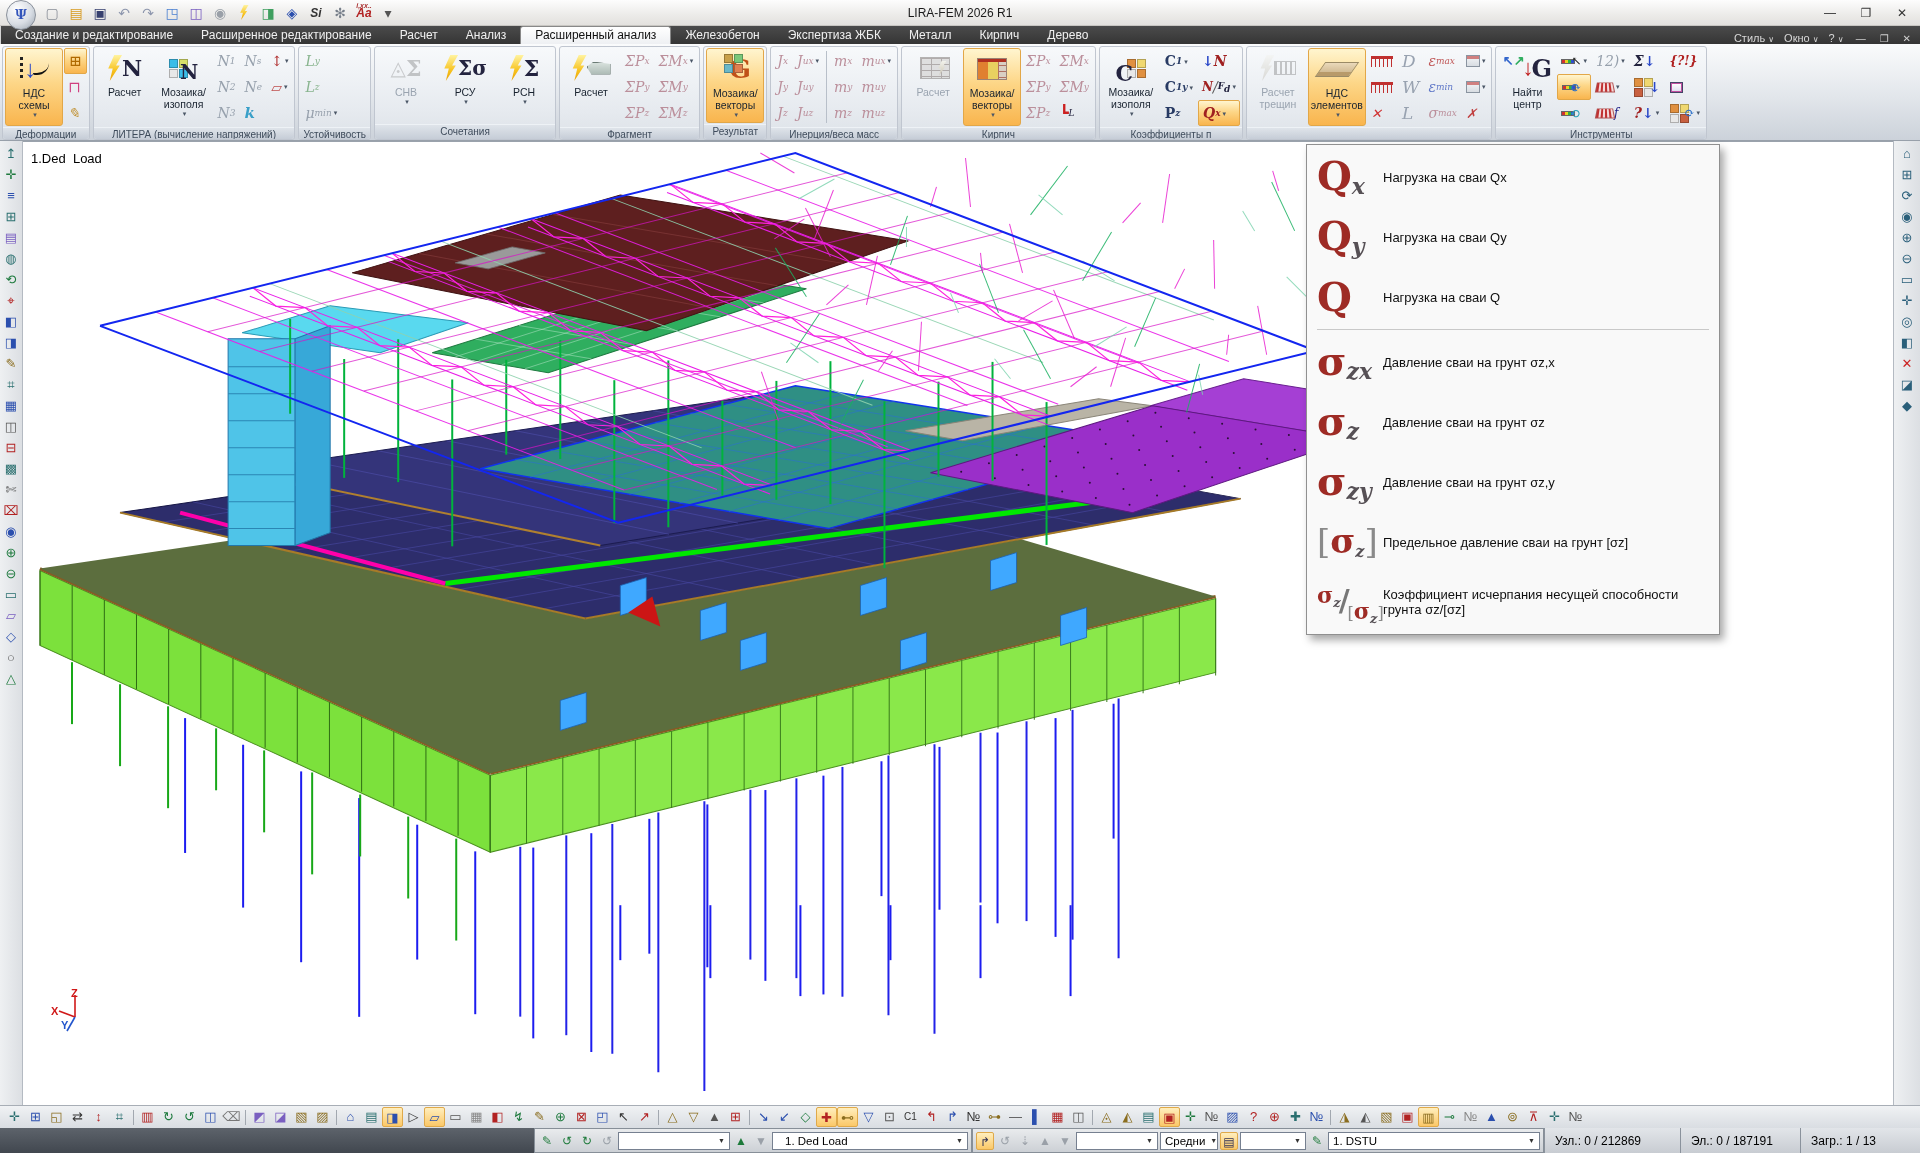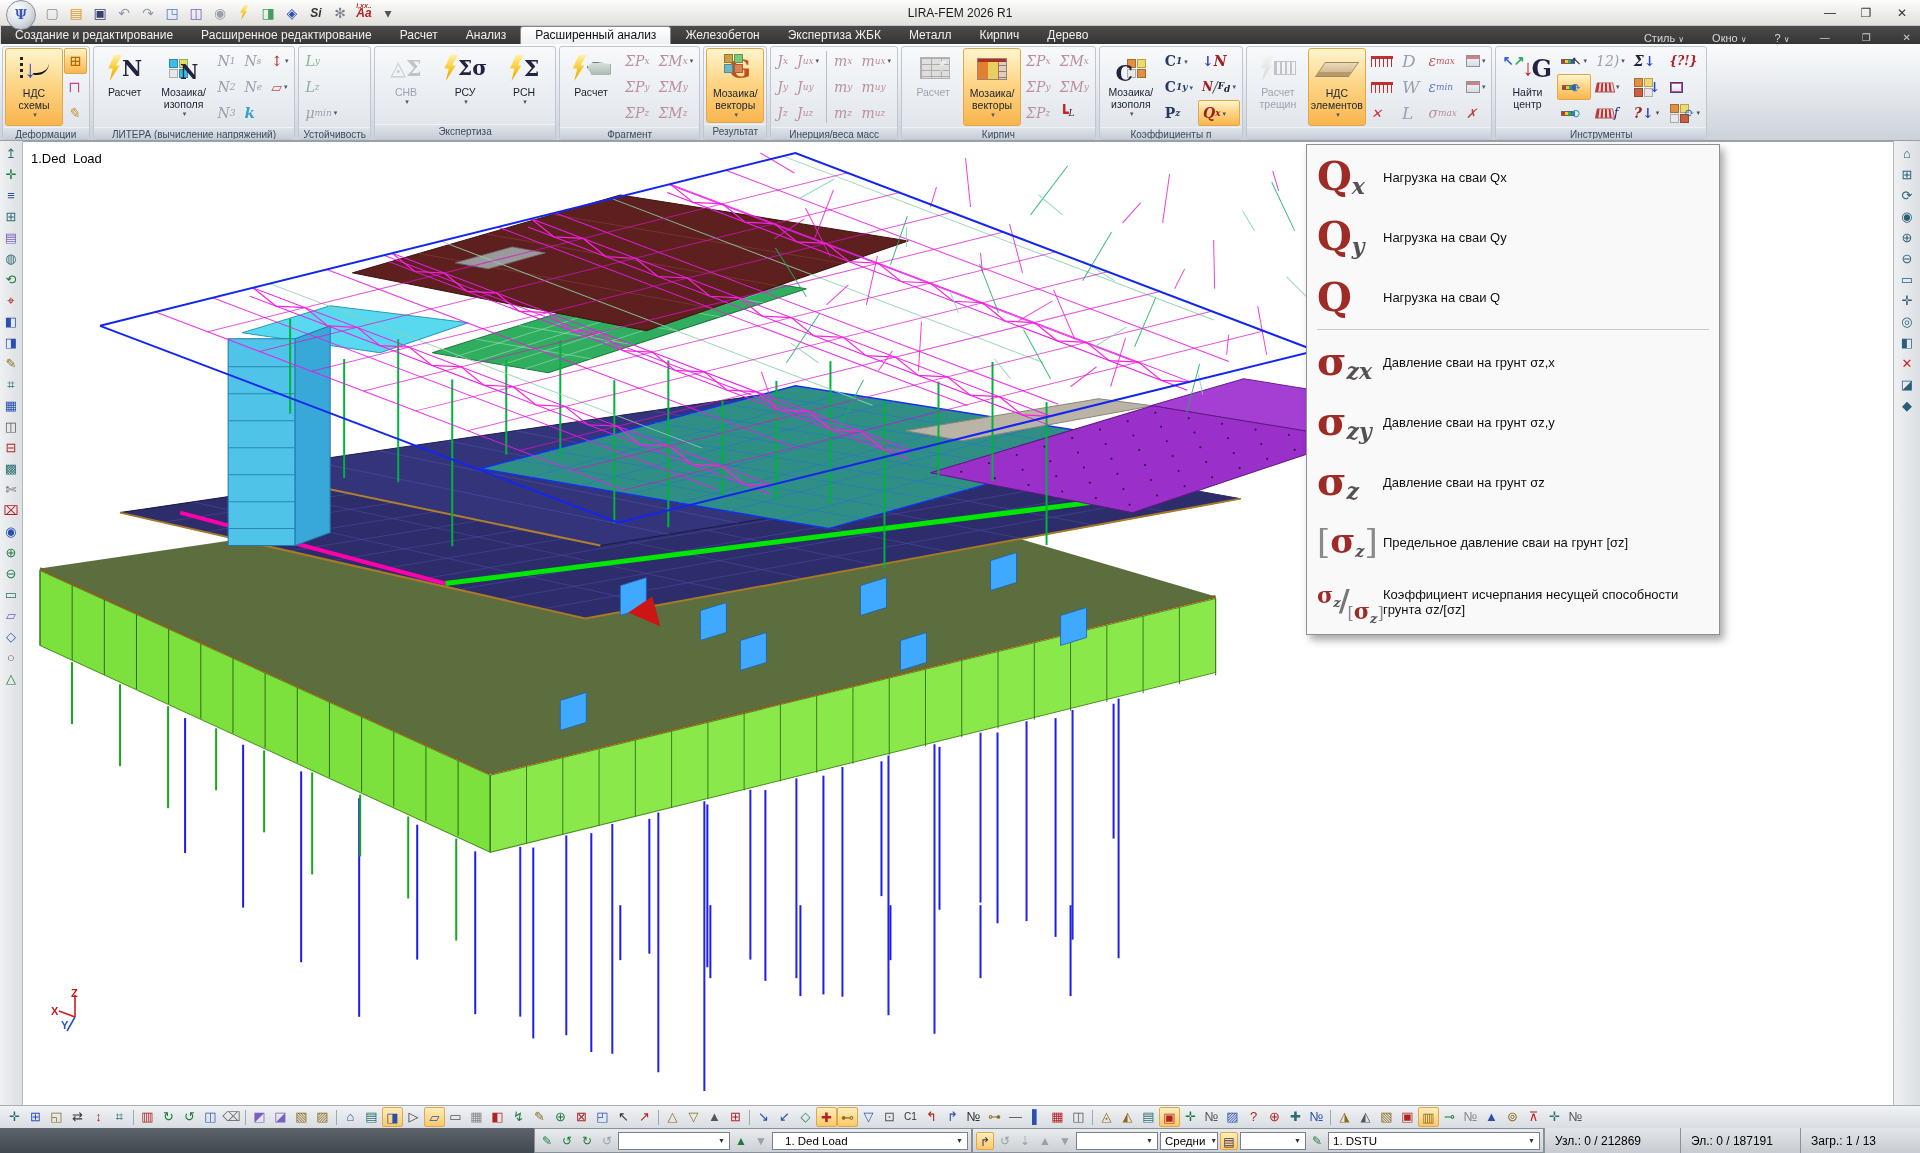--- a/index.html
+++ b/index.html
@@ -22,22 +22,22 @@
   .win-btns { margin-left:auto; display:flex; }
   .win-btn { width:36px; height:25px; display:flex; align-items:center; justify-content:center;
     font-size:12px; color:#333; }
 
   
   #tabstrip { position:absolute; left:1px; top:26px; width:1920px; height:18px;
     background:linear-gradient(#4b4b4b,#353535); display:flex; align-items:flex-end; }
   .tab { color:#f0f0f0; font-size:12px; line-height:17px; padding:0 14px; white-space:nowrap; }
   .tab.active { background:linear-gradient(#ffffff,#eef0f3); color:#111; border-radius:3px 3px 0 0;
     border:1px solid #888; border-bottom:none; }
-  #tabs-right { margin-left:auto; display:flex; align-items:flex-start; color:#d8d8d8;
-    font-size:11px; gap:20px; padding-right:4px; }
+  #tabs-right { margin-left:auto; display:flex; align-items:center; color:#d8d8d8;
+    font-size:11px; gap:2px; padding-right:4px; }
   #tabs-right .mi-small { padding:0 4px; }
   #tabs-right .wsm { padding:0 6px; color:#cfcfcf; }
 
   
   #ribbon { position:absolute; left:0; top:44px; width:1920px; height:97px;
     background:linear-gradient(#fafbfc,#e2e6eb 55%,#ccd2da); border-bottom:1px solid #98a0aa;
     display:flex; align-items:stretch; padding:2px 0 0 2px; overflow:hidden; }
   .rb-group { display:flex; flex-direction:column; margin-right:3px; flex:0 0 auto;
     border:1px solid #c0c6d0; border-radius:3px;
     background:linear-gradient(#f7f9fb,#e6eaef 70%,#dde2e8); }
@@ -309,21 +309,21 @@
         </div>
         <div class="rb-big">
           <div class="icw">
             <i class="bolt"></i>
             <span class="serifL" style="font-size:22px;color:#23233f">Σ</span>
           </div>
           <div class="cap">РСН</div>
           <span class="car">▾</span>
         </div>
       </div>
-      <div class="rb-label">Экспертиза</div>
+      <div class="rb-label">Сочетания</div>
     </div>
     <div class="rb-group">
       <div class="rb-content">
         <div class="rb-big">
           <div class="icw">
             <i class="bolt"></i>
             <span style="display:inline-block;width:24px;height:13px;background:linear-gradient(#d7e0dc,#aebcb6);border:1px solid #6a7a74;clip-path:polygon(0 40%,30% 0,100% 20%,100% 100%,20% 100%)"></span>
           </div>
           <div class="cap">Расчет</div>
         </div>
@@ -978,26 +978,26 @@
     <div class="mi">
       <span class="sym"><span class="base">Q</span></span>
       <span class="txt">Нагрузка на сваи Q</span>
     </div>
     <div class="menu-sep"></div>
     <div class="mi">
       <span class="sym"><span class="base">σ</span><sub>zx</sub></span>
       <span class="txt">Давление сваи на грунт σz,x</span>
     </div>
     <div class="mi">
+      <span class="sym"><span class="base">σ</span><sub>z</sub></span>
+      <span class="txt">Давление сваи на грунт σz</span>
+    </div>
+    <div class="mi">
       <span class="sym"><span class="base">σ</span><sub>zy</sub></span>
       <span class="txt">Давление сваи на грунт σz,y</span>
-    </div>
-    <div class="mi">
-      <span class="sym"><span class="base">σ</span><sub>z</sub></span>
-      <span class="txt">Давление сваи на грунт σz</span>
     </div>
     <div class="mi">
       <span class="sym"><span class="brk">[</span><span class="base" style="font-size:34px">σ</span><sub style="font-size:16px">z</sub><span class="brk">]</span></span>
       <span class="txt">Предельное давление сваи на грунт [σz]</span>
     </div>
     <div class="mi">
       <span class="sym frac"><span class="top"><span class="base">σ</span><sub>z</sub></span><span class="slash">/</span><span class="bot"><span class="brk" style="font-size:16px">[</span><span class="base">σ</span><sub>z</sub><span class="brk" style="font-size:16px">]</span></span></span>
       <span class="txt">Коэффициент исчерпания несущей способности грунта σz/[σz]</span>
     </div>
   </div>

